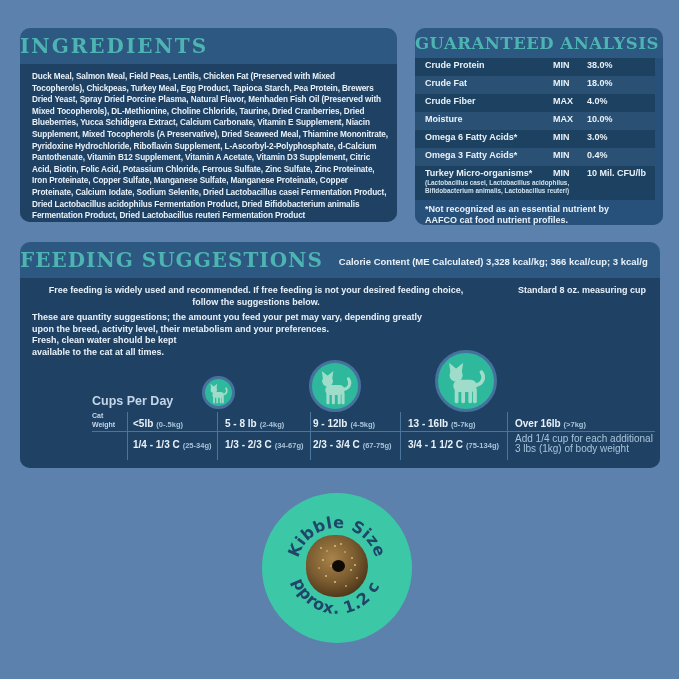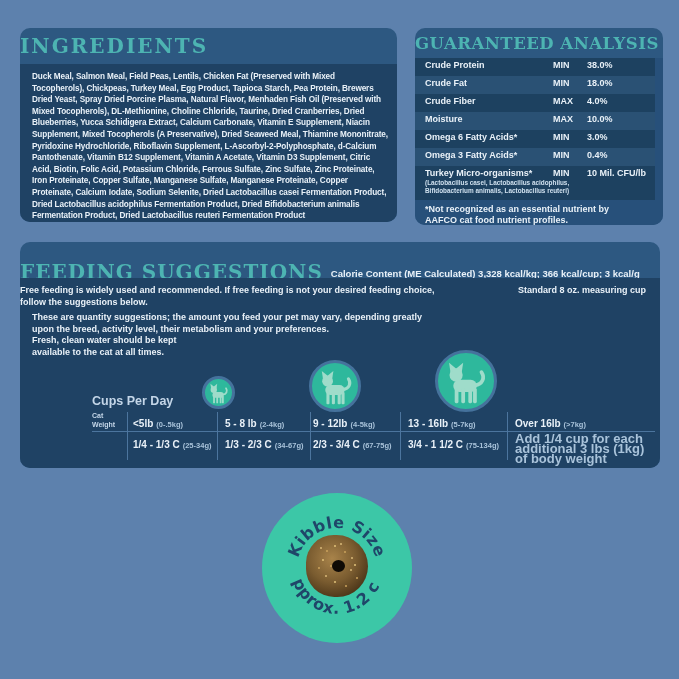--- a/index.html
+++ b/index.html
@@ -35,40 +35,40 @@
   .ga-row.even{background:var(--row_mid);}
   .ga-label{position:absolute;left:10px;top:0;line-height:15px;white-space:nowrap;}
   .ga-basis{position:absolute;left:138px;top:0;line-height:15px;}
   .ga-value{position:absolute;left:172px;top:0;line-height:15px;white-space:nowrap;}
   .ga-sub{position:absolute;left:10px;top:13px;width:160px;font-size:6.4px;font-weight:bold;
     line-height:7.6px;color:#cfe0ee;}
   .ga-foot{position:absolute;left:10px;top:146px;width:200px;font-size:9px;font-weight:bold;line-height:11px;}
 
   
   #feeding-panel{left:20px;top:242px;width:640px;height:226px;}
-  #feeding-panel .band{height:36px;gap:8px;margin-top:12px;}
+  #feeding-panel .band{height:36px;gap:16px;}
   #feeding-panel .slab{font-size:20px;letter-spacing:1px;}
   #feeding-panel .pbody{top:36px;}
   .calorie{font-size:9.5px;font-weight:bold;color:var(--text_light);white-space:nowrap;padding-top:2px;}
   .fpara{position:absolute;font-size:9px;font-weight:bold;line-height:11.5px;color:var(--text_light);}
-  #para1{left:0;top:7px;width:440px;}
+  #para1{left:16px;top:7px;width:440px;text-align:center;}
   #cup-note{left:498px;top:7px;width:135px;}
   #para2{left:12px;top:34px;width:400px;}
   #para3{left:12px;top:57px;width:170px;}
   .cups-title{position:absolute;left:72px;top:116px;font-size:12.5px;font-weight:bold;color:#c4d6e8;}
   .catweight{position:absolute;left:72px;top:134px;width:34px;font-size:7px;font-weight:bold;line-height:8.5px;color:#c4d6e8;}
   .vline{position:absolute;width:1px;top:134px;height:48px;background:var(--line);}
   .hline{position:absolute;left:72px;top:153px;width:563px;height:1px;background:var(--line);}
   .wcol{position:absolute;top:135px;white-space:nowrap;}
   .wcol .range{font-size:10px;font-weight:bold;color:var(--text_light);}
   .wcol .kg{font-size:7.5px;font-weight:bold;color:var(--text_muted);margin-left:3px;}
   .ccol{position:absolute;top:156px;white-space:nowrap;}
   .ccol .cups{font-size:10px;font-weight:bold;color:var(--text_light);}
   .ccol .grams{font-size:7.5px;font-weight:bold;color:var(--text_muted);margin-left:3px;}
-  .note{position:absolute;top:156px;width:138px;font-size:13px;font-weight:bold;line-height:10px;
+  .note{position:absolute;top:156px;width:138px;font-size:10px;font-weight:normal;line-height:10px;
     color:var(--text_muted);white-space:normal;}
   .cat-circle{position:absolute;border-radius:50%;background:var(--cat_teal);border:3px solid #45729c;}
   .cat-circle svg{position:absolute;left:8%;top:10%;width:84%;height:84%;color:var(--cat_sil);}
 
   
   #kibble-circle{position:absolute;left:262px;top:493px;width:150px;height:150px;border-radius:50%;
     background:var(--circle_teal);}
   #kibble-circle svg{position:absolute;left:0;top:0;}
   #kibble-circle text{font-family:"DejaVu Sans","Liberation Sans",sans-serif;font-weight:bold;
     font-size:16px;letter-spacing:0.5px;fill:var(--navy_text);}

